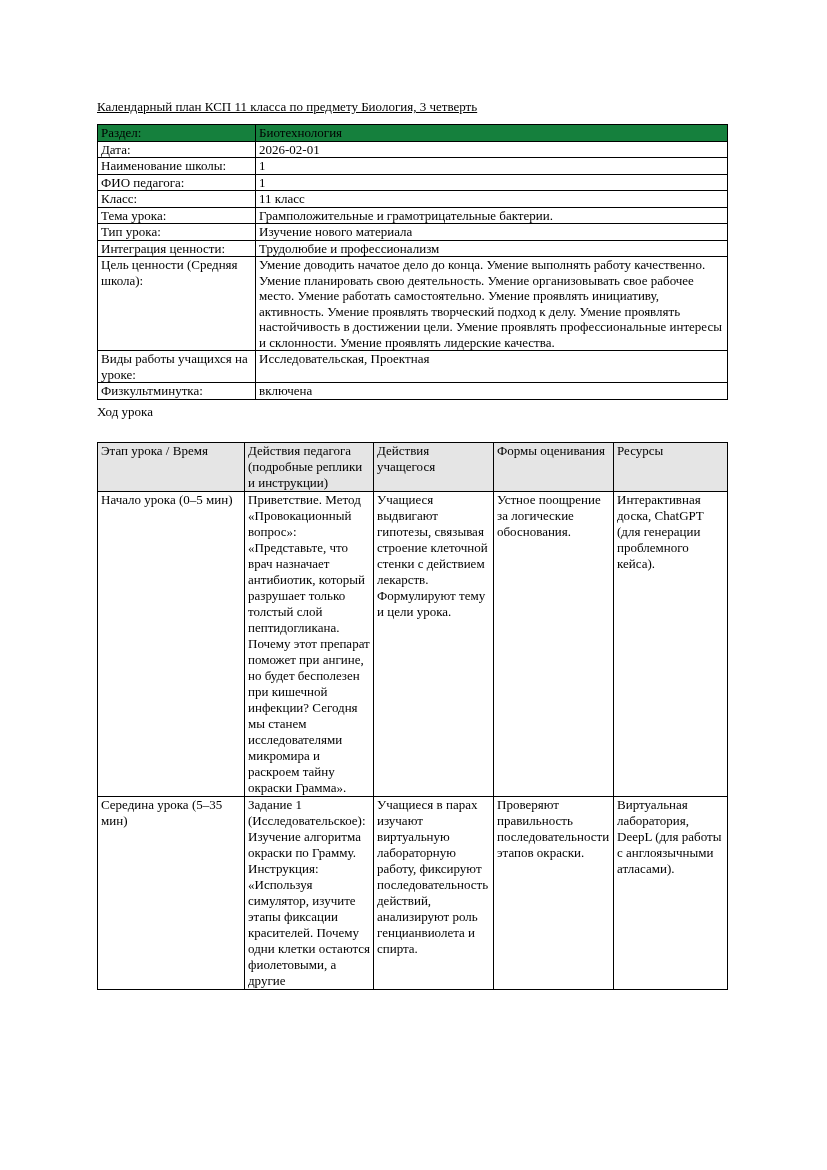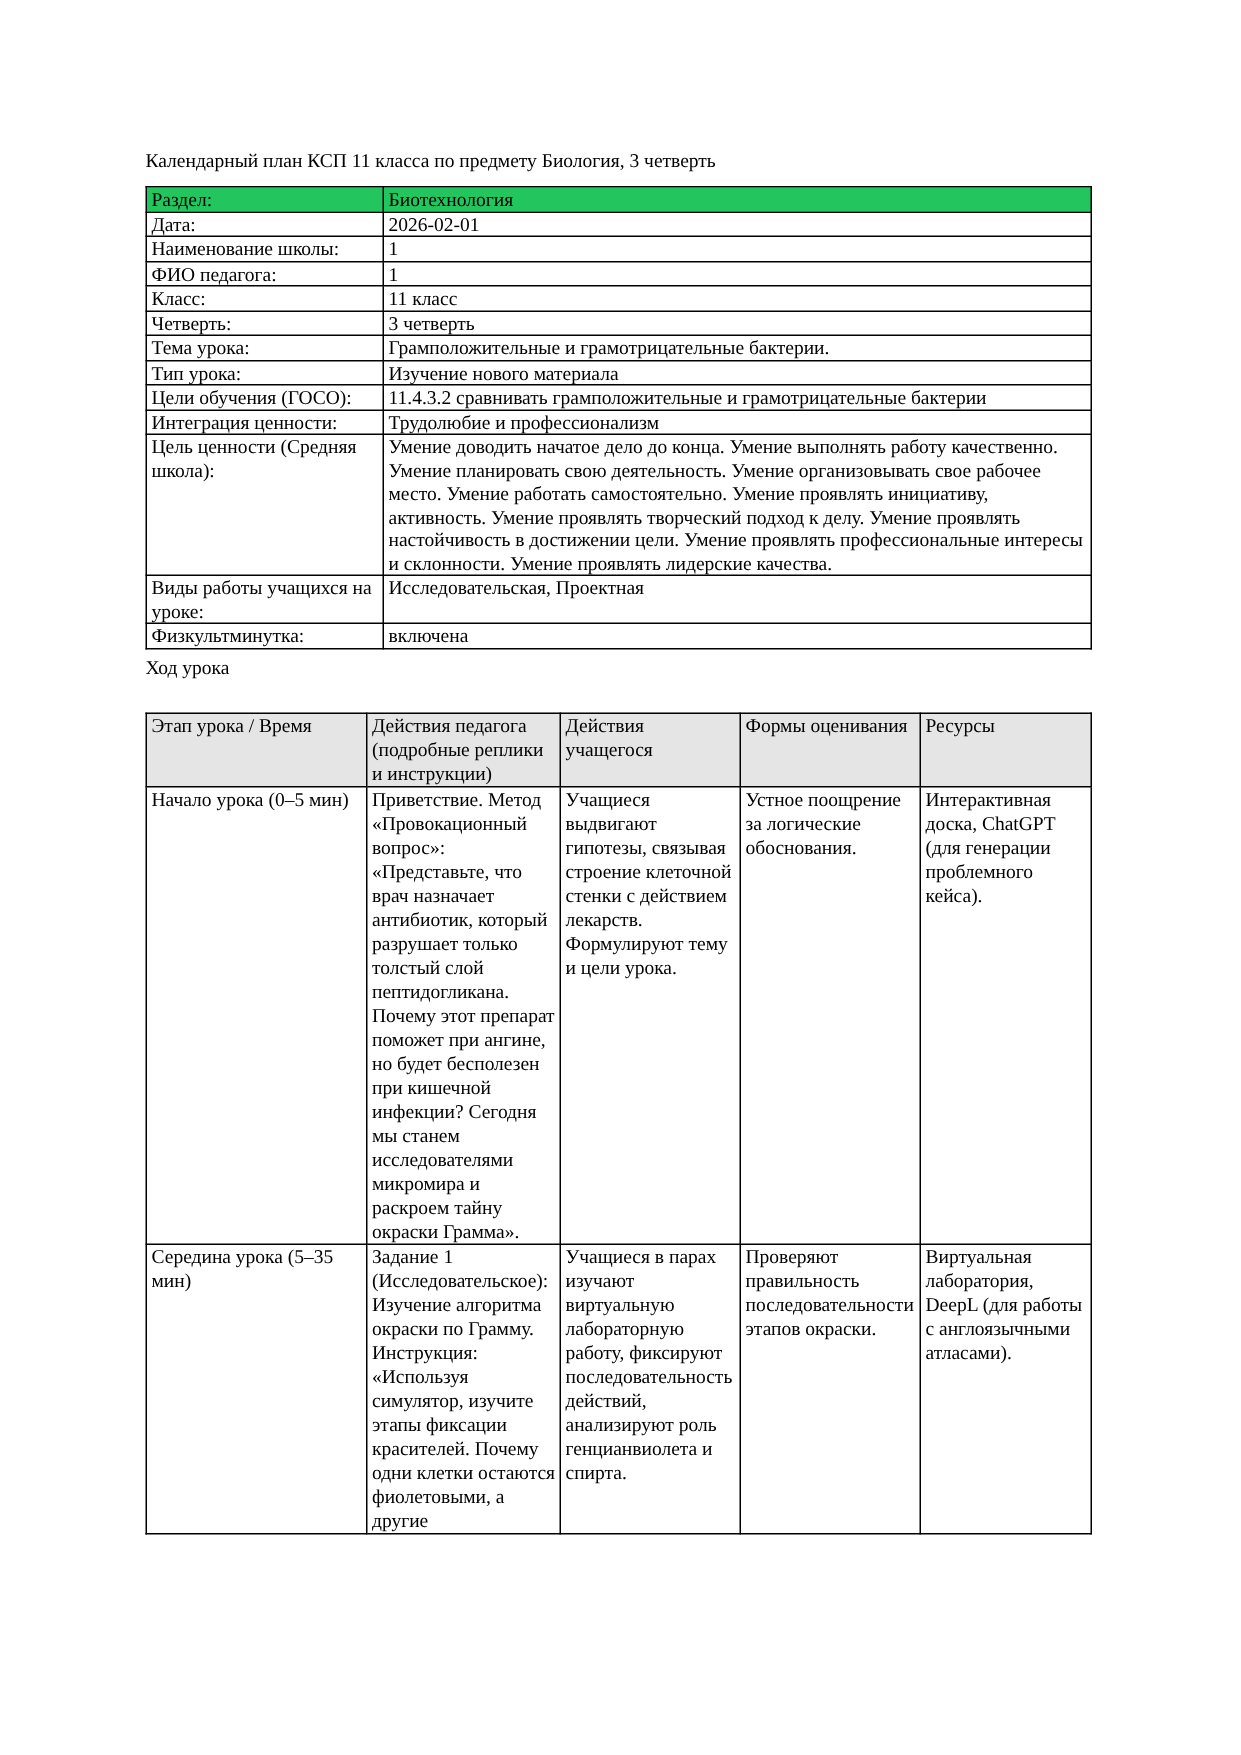--- a/index.html
+++ b/index.html
@@ -17,41 +17,42 @@
   }
   .page {
     padding: 99px 0 0 97px;
     width: 630px;
   }
   .doc-title {
     font-size: 13px;
     line-height: 15px;
     font-weight: normal;
     margin: 0 0 10px 0;
+    text-decoration: underline;
   }
   table {
     border-collapse: collapse;
     table-layout: fixed;
     width: 630px;
   }
   td, th {
     border: 1px solid #000000;
     vertical-align: top;
     text-align: left;
     padding: 0 3px;
     font-size: 13px;
     font-weight: normal;
     overflow-wrap: break-word;
     word-wrap: break-word;
   }
   .info-table td {
     line-height: 15.5px;
   }
   .info-table tr.shaded {
-    background: #22c55e;
+    background: #15803d;
     padding-left: 44px;
   }
   .section-heading {
     font-size: 13px;
     line-height: 16px;
     margin: 4px 0 22px 0;
   }
   .lesson-table td, .lesson-table th {
     line-height: 16px;
   }
@@ -89,34 +90,26 @@
         </tr>
         <tr>
           <td>ФИО педагога:</td>
           <td>1</td>
         </tr>
         <tr>
           <td>Класс:</td>
           <td>11 класс</td>
         </tr>
         <tr>
-          <td>Четверть:</td>
-          <td>3 четверть</td>
-        </tr>
-        <tr>
           <td>Тема урока:</td>
           <td>Грамположительные и грамотрицательные бактерии.</td>
         </tr>
         <tr>
           <td>Тип урока:</td>
           <td>Изучение нового материала</td>
-        </tr>
-        <tr>
-          <td>Цели обучения (ГОСО):</td>
-          <td>11.4.3.2 сравнивать грамположительные и грамотрицательные бактерии</td>
         </tr>
         <tr>
           <td>Интеграция ценности:</td>
           <td>Трудолюбие и профессионализм</td>
         </tr>
         <tr>
           <td>Цель ценности (Средняя школа):</td>
           <td>Умение доводить начатое дело до конца. Умение выполнять работу качественно. Умение планировать свою деятельность. Умение организовывать свое рабочее место. Умение работать самостоятельно. Умение проявлять инициативу, активность. Умение проявлять творческий подход к делу. Умение проявлять настойчивость в достижении цели. Умение проявлять профессиональные интересы и склонности. Умение проявлять лидерские качества.</td>
         </tr>
         <tr>

